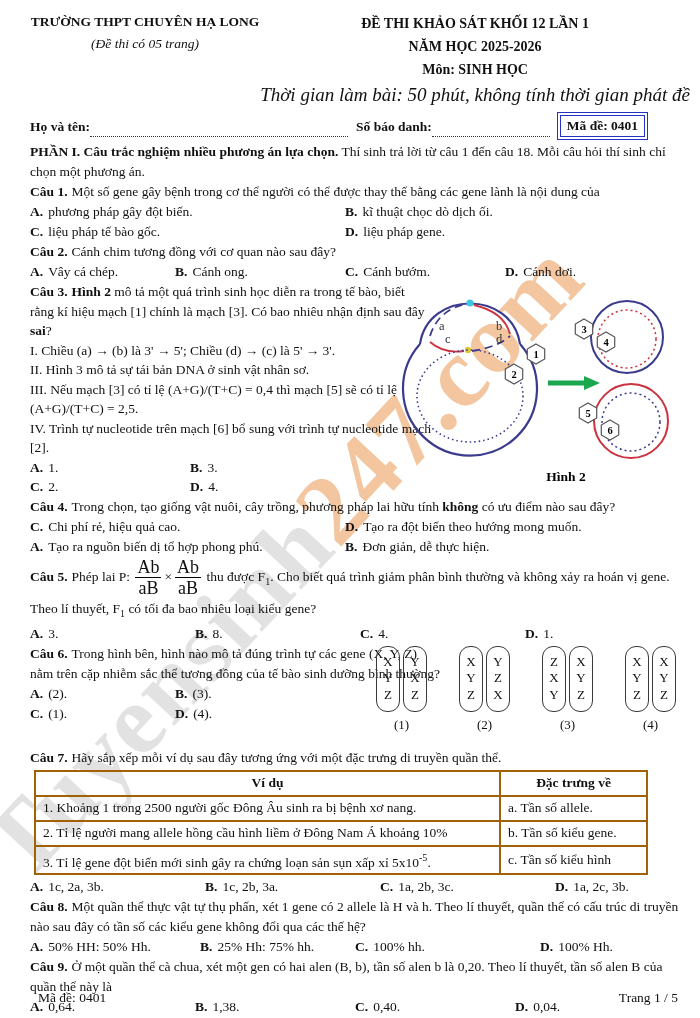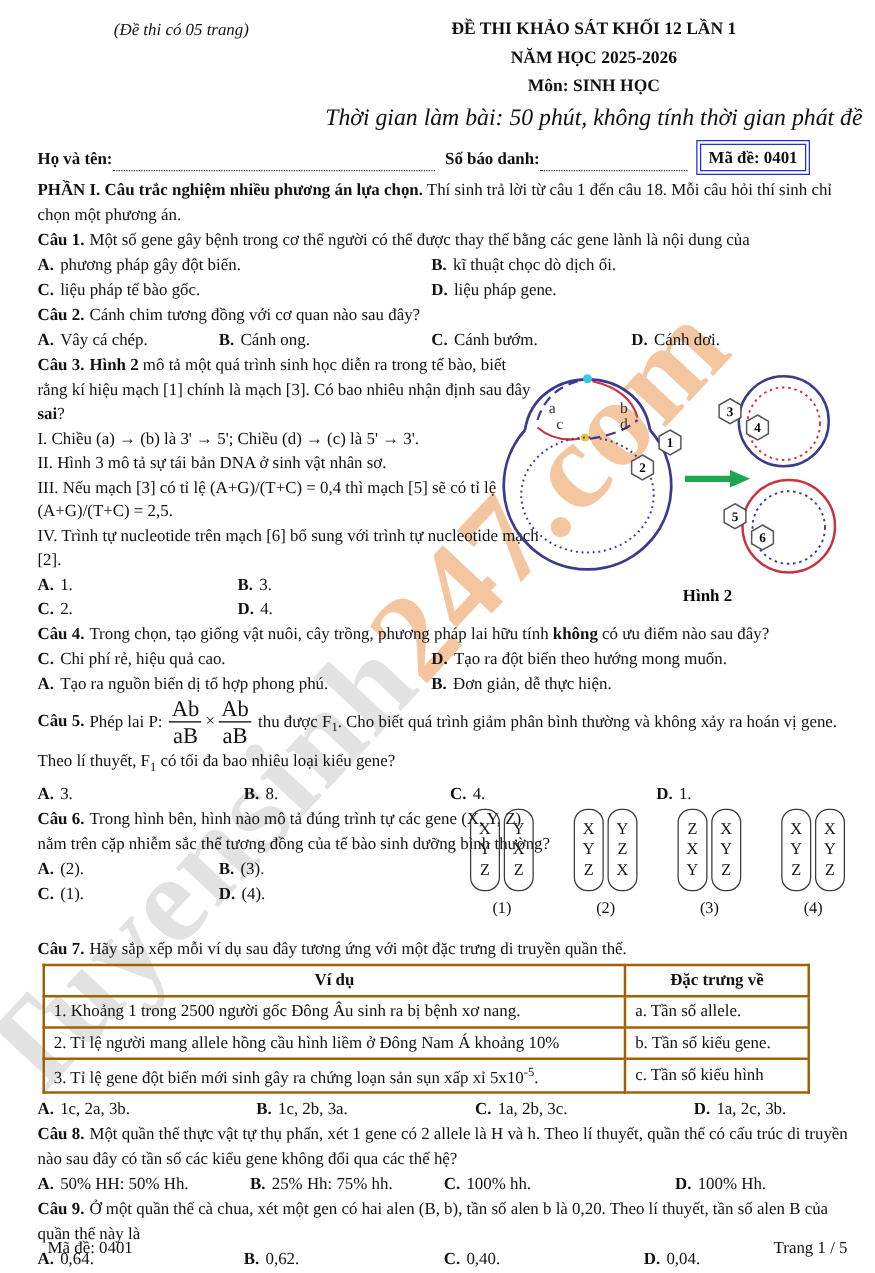--- a/index.html
+++ b/index.html
@@ -68,20 +68,21 @@
 <body>
 
 <div class="page">
 
   <div class="wm"><span class="wm-gray">Tuyensinh</span><span class="wm-orange">247.com</span></div>
 
   <div class="content">
 
     <div class="hdr">
       <div class="hdr-left">
+        <div class="school">TRƯỜNG THPT CHUYÊN HẠ LONG</div>
         <div class="pages">(Đề thi có 05 trang)</div>
       </div>
       <div class="hdr-right">
         <div>ĐỀ THI KHẢO SÁT KHỐI 12 LẦN 1</div>
         <div>NĂM HỌC 2025-2026</div>
         <div>Môn: SINH HỌC</div>
         <div class="duration">Thời gian làm bài: 50 phút, không tính thời gian phát đề</div>
       </div>
     </div>
 
@@ -311,21 +312,21 @@
     <div class="optrow four" style="grid-template-columns:170px 155px 185px auto">
       <span class="opt"><b class="ok">A.</b><span>50% HH: 50% Hh.</span></span>
       <span class="opt"><b class="ok">B.</b><span>25% Hh: 75% hh.</span></span>
       <span class="opt"><b class="ok">C.</b><span>100% hh.</span></span>
       <span class="opt"><b class="ok">D.</b><span>100% Hh.</span></span>
     </div>
 
     <p class="q"><b class="qno">Câu 9.</b><span>Ở một quần thể cà chua, xét một gen có hai alen (B, b), tần số alen b là 0,20. Theo lí thuyết, tần số alen B của quần thể này là</span></p>
     <div class="optrow four" style="grid-template-columns:165px 160px 160px auto">
       <span class="opt"><b class="ok">A.</b><span>0,64.</span></span>
-      <span class="opt"><b class="ok">B.</b><span>0,62.</span></span>
+      <span class="opt"><b class="ok">B.</b><span>1,38.</span></span>
       <span class="opt"><b class="ok">C.</b><span>0,40.</span></span>
       <span class="opt"><b class="ok">D.</b><span>0,04.</span></span>
     </div>
 
   </div>
 
   <div class="footer">
     <span>Mã đề: 0401</span>
     <span>Trang 1 / 5</span>
   </div>

